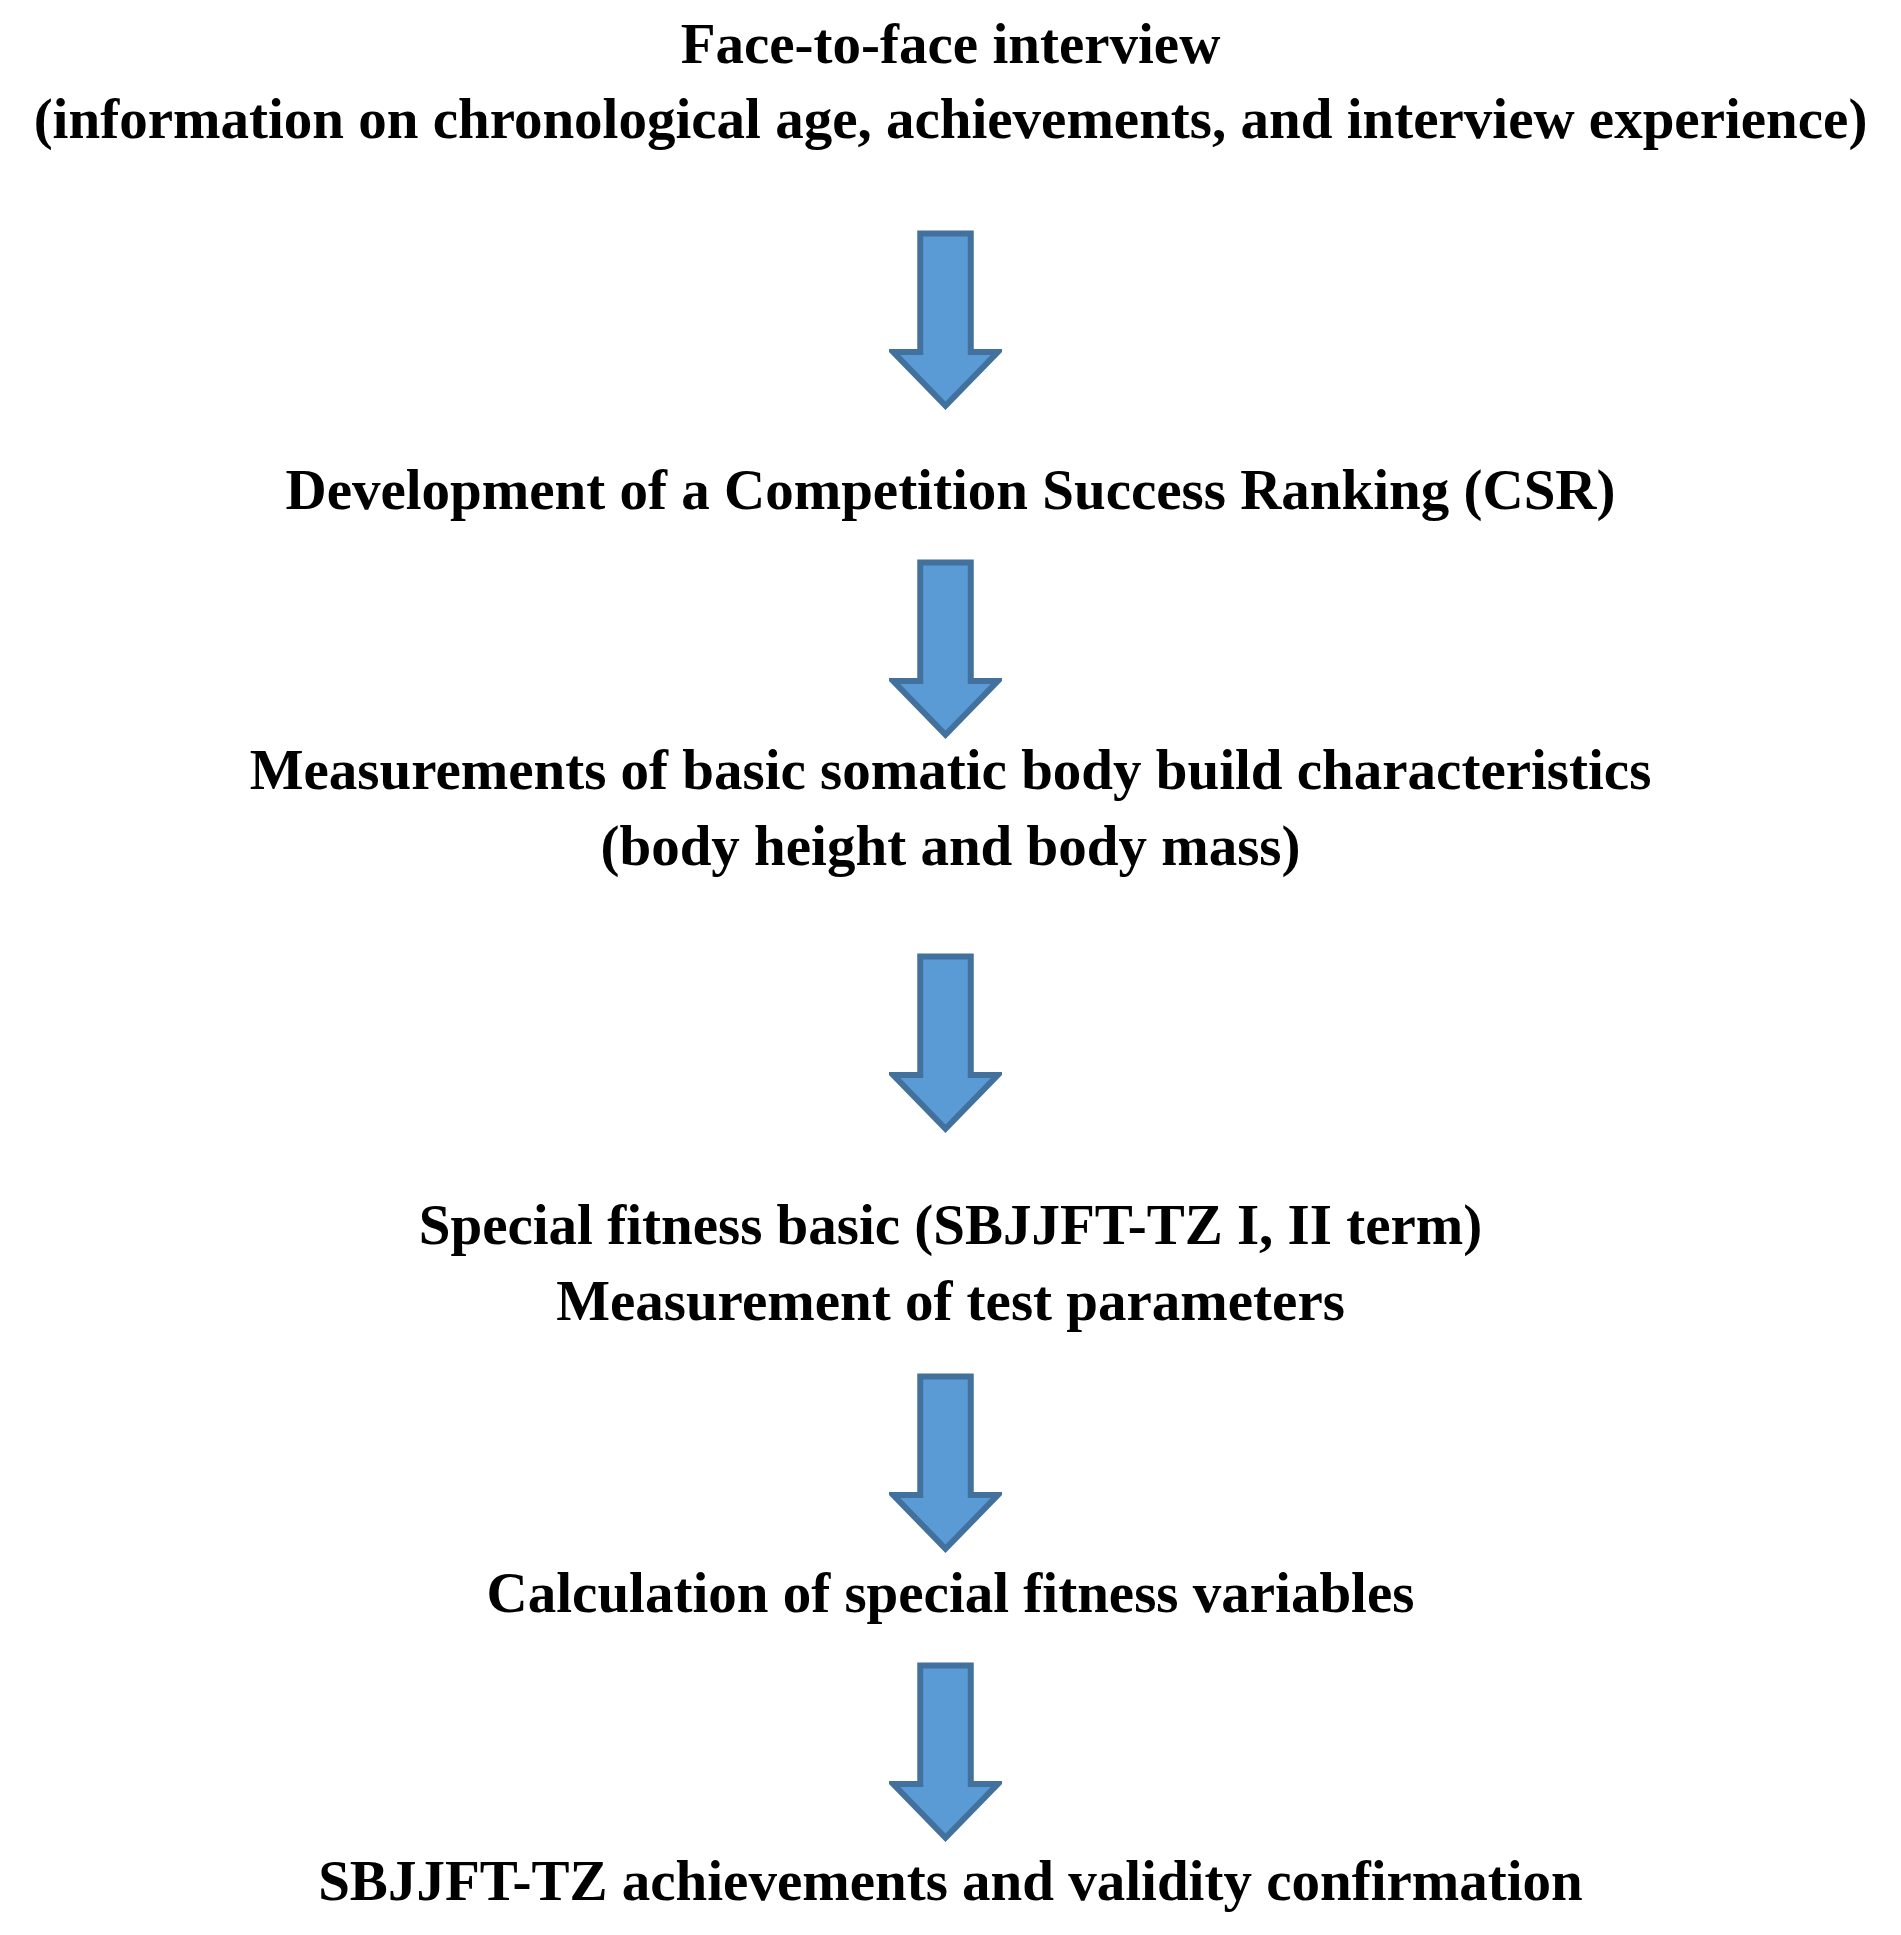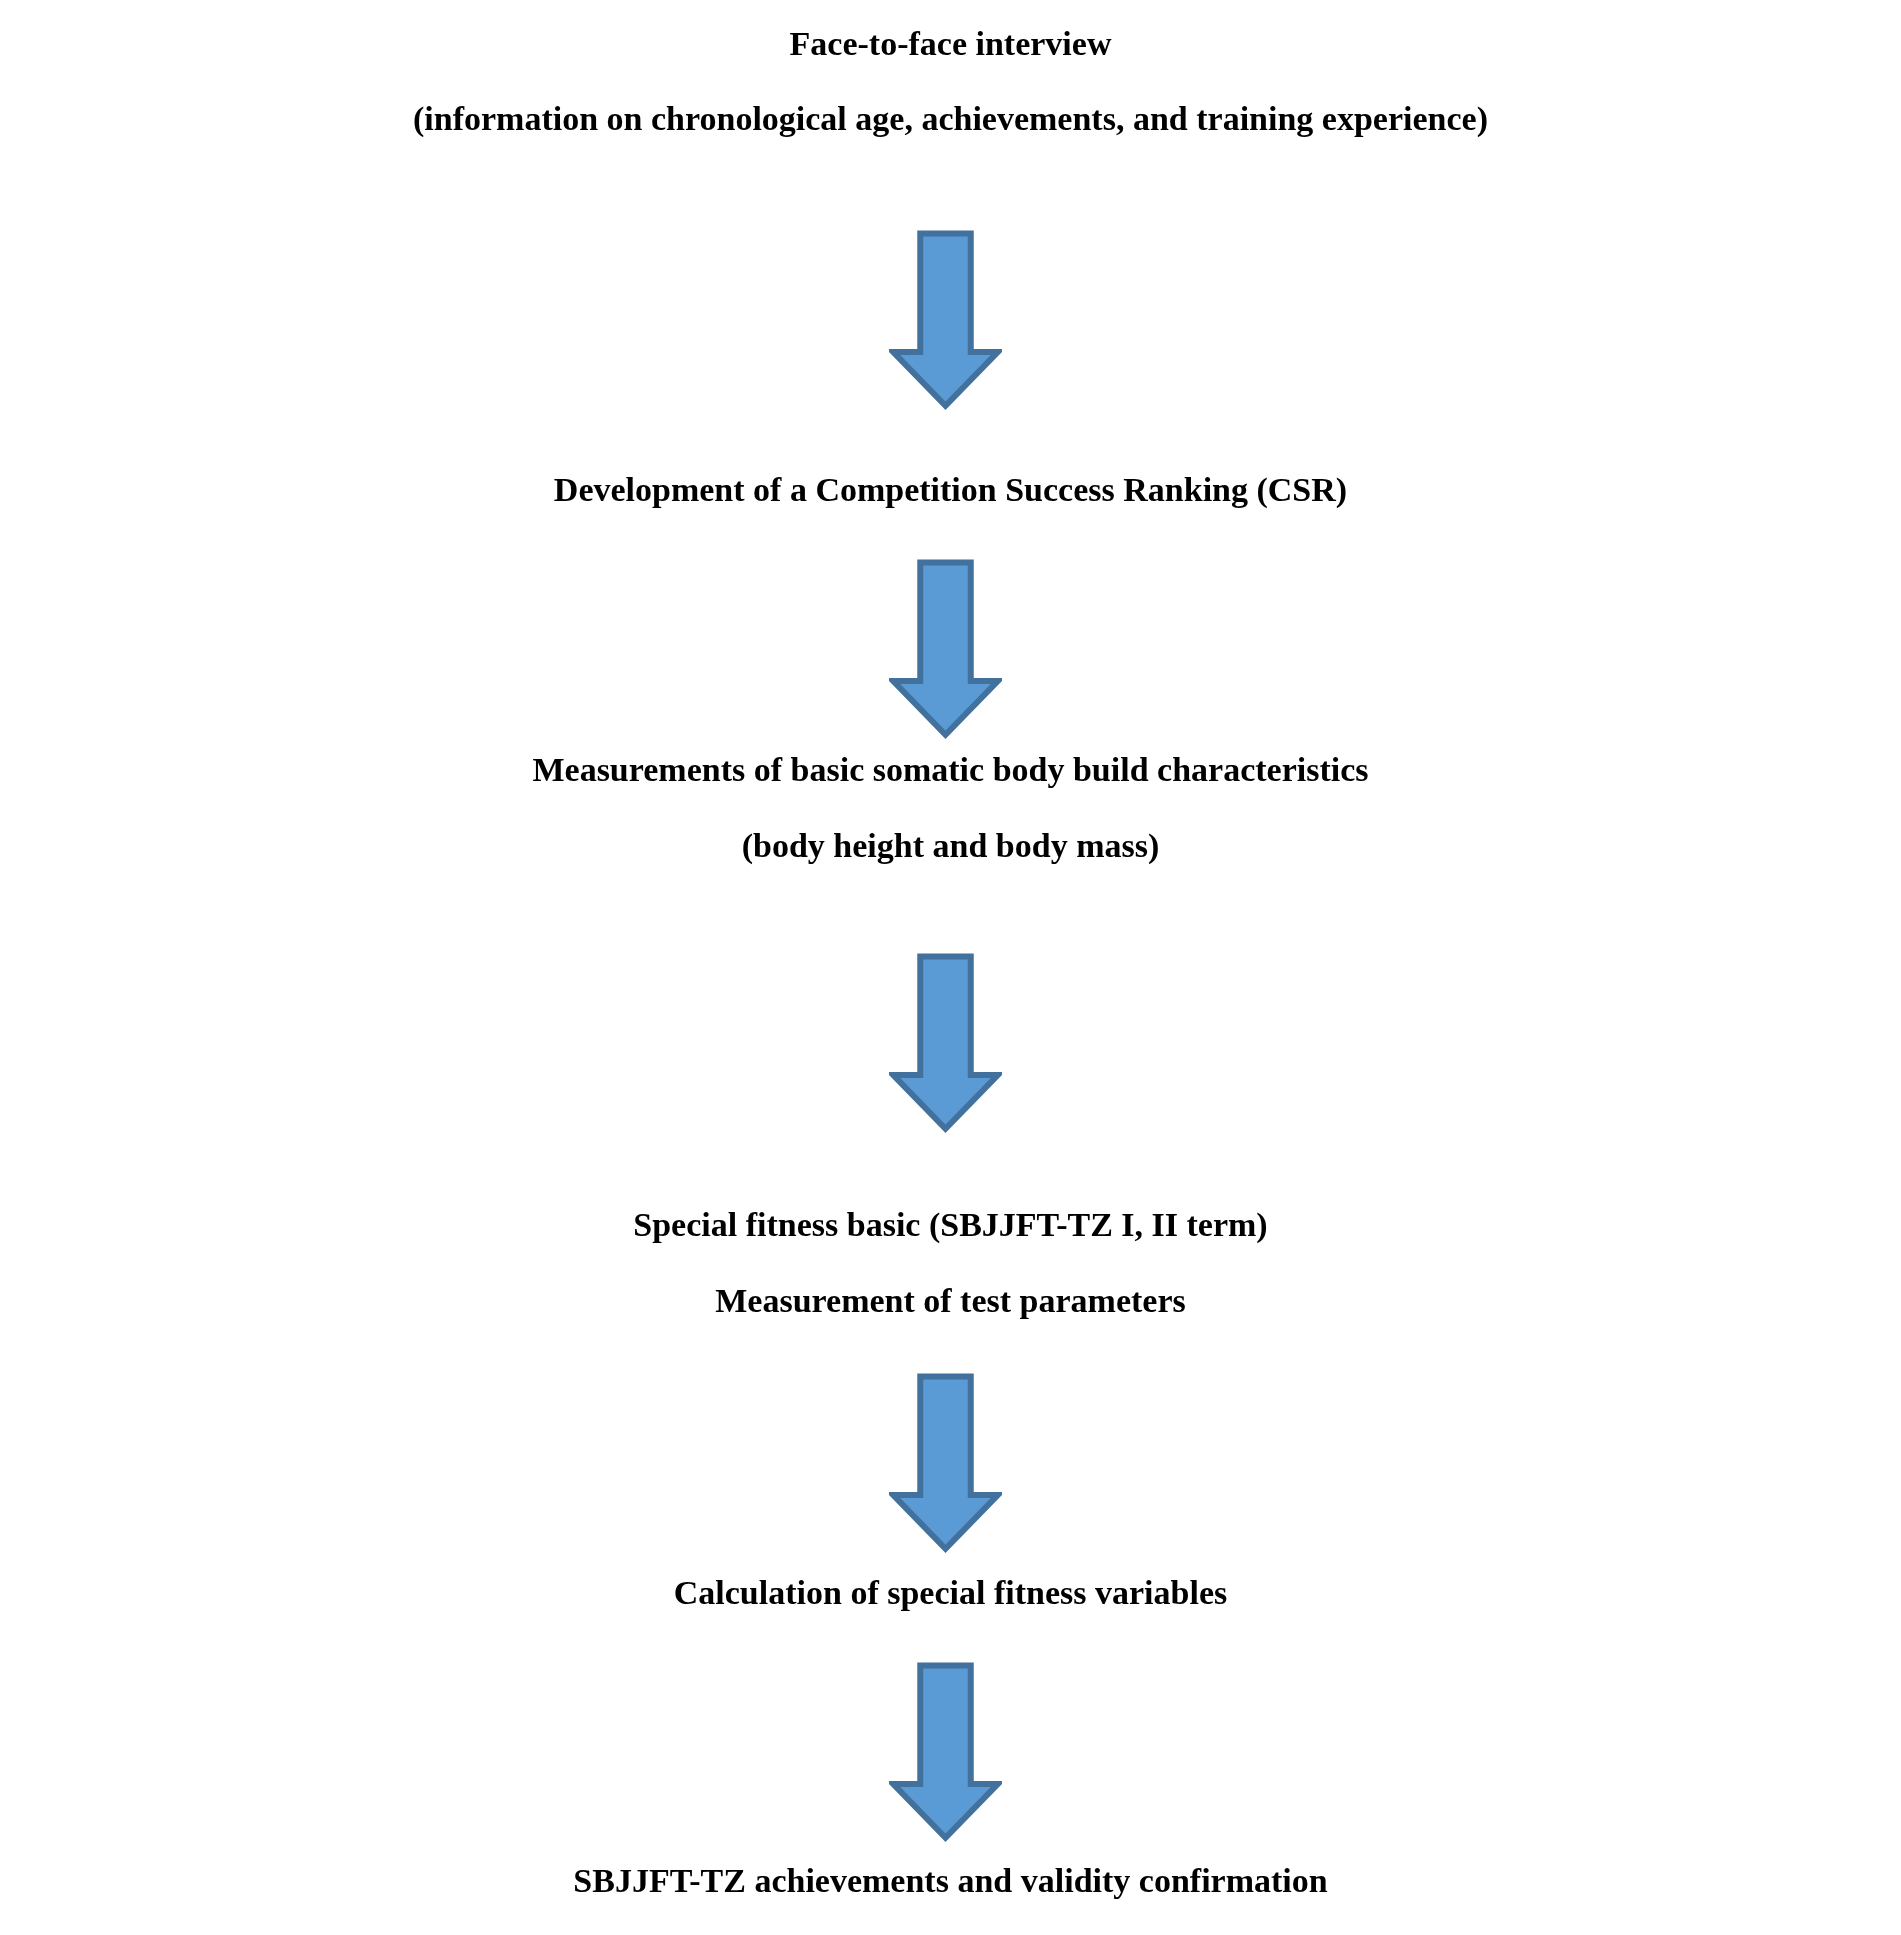--- a/index.html
+++ b/index.html
@@ -14,21 +14,21 @@
     background: #ffffff;
     overflow: hidden;
     font-family: "Liberation Serif", "DejaVu Serif", serif;
   }
   .line {
     position: absolute;
     left: 0;
     width: 1901px;
     text-align: center;
     font-weight: bold;
-    font-size: 34px;
+    font-size: 57px;
     line-height: 64px;
     color: #000000;
     letter-spacing: 0px;
     white-space: nowrap;
   }
   .arrow {
     position: absolute;
     left: 889px;
     width: 113px;
     height: 180px;
@@ -49,21 +49,21 @@
   .a3 { top: 953px; }
   .a4 { top: 1373px; }
   .a5 { top: 1662px; }
 </style>
 </head>
 <body>
 
 <div class="canvas">
 
   <div class="line s1l1">Face-to-face interview</div>
-  <div class="line s1l2">(information on chronological age, achievements, and training experience)</div>
+  <div class="line s1l2">(information on chronological age, achievements, and interview experience)</div>
 
   <svg class="arrow a1" viewBox="0 0 170 270" xmlns="http://www.w3.org/2000/svg">
     <polygon points="47,5 123,5 123,183 164,183 85,264 6,183 47,183" fill="#5B9BD5" stroke="#41719C" stroke-width="9" stroke-linejoin="miter"></polygon>
   </svg>
 
   <div class="line s2l1">Development of a Competition Success Ranking (CSR)</div>
 
   <svg class="arrow a2" viewBox="0 0 170 270" xmlns="http://www.w3.org/2000/svg">
     <polygon points="47,5 123,5 123,183 164,183 85,264 6,183 47,183" fill="#5B9BD5" stroke="#41719C" stroke-width="9" stroke-linejoin="miter"></polygon>
   </svg>

